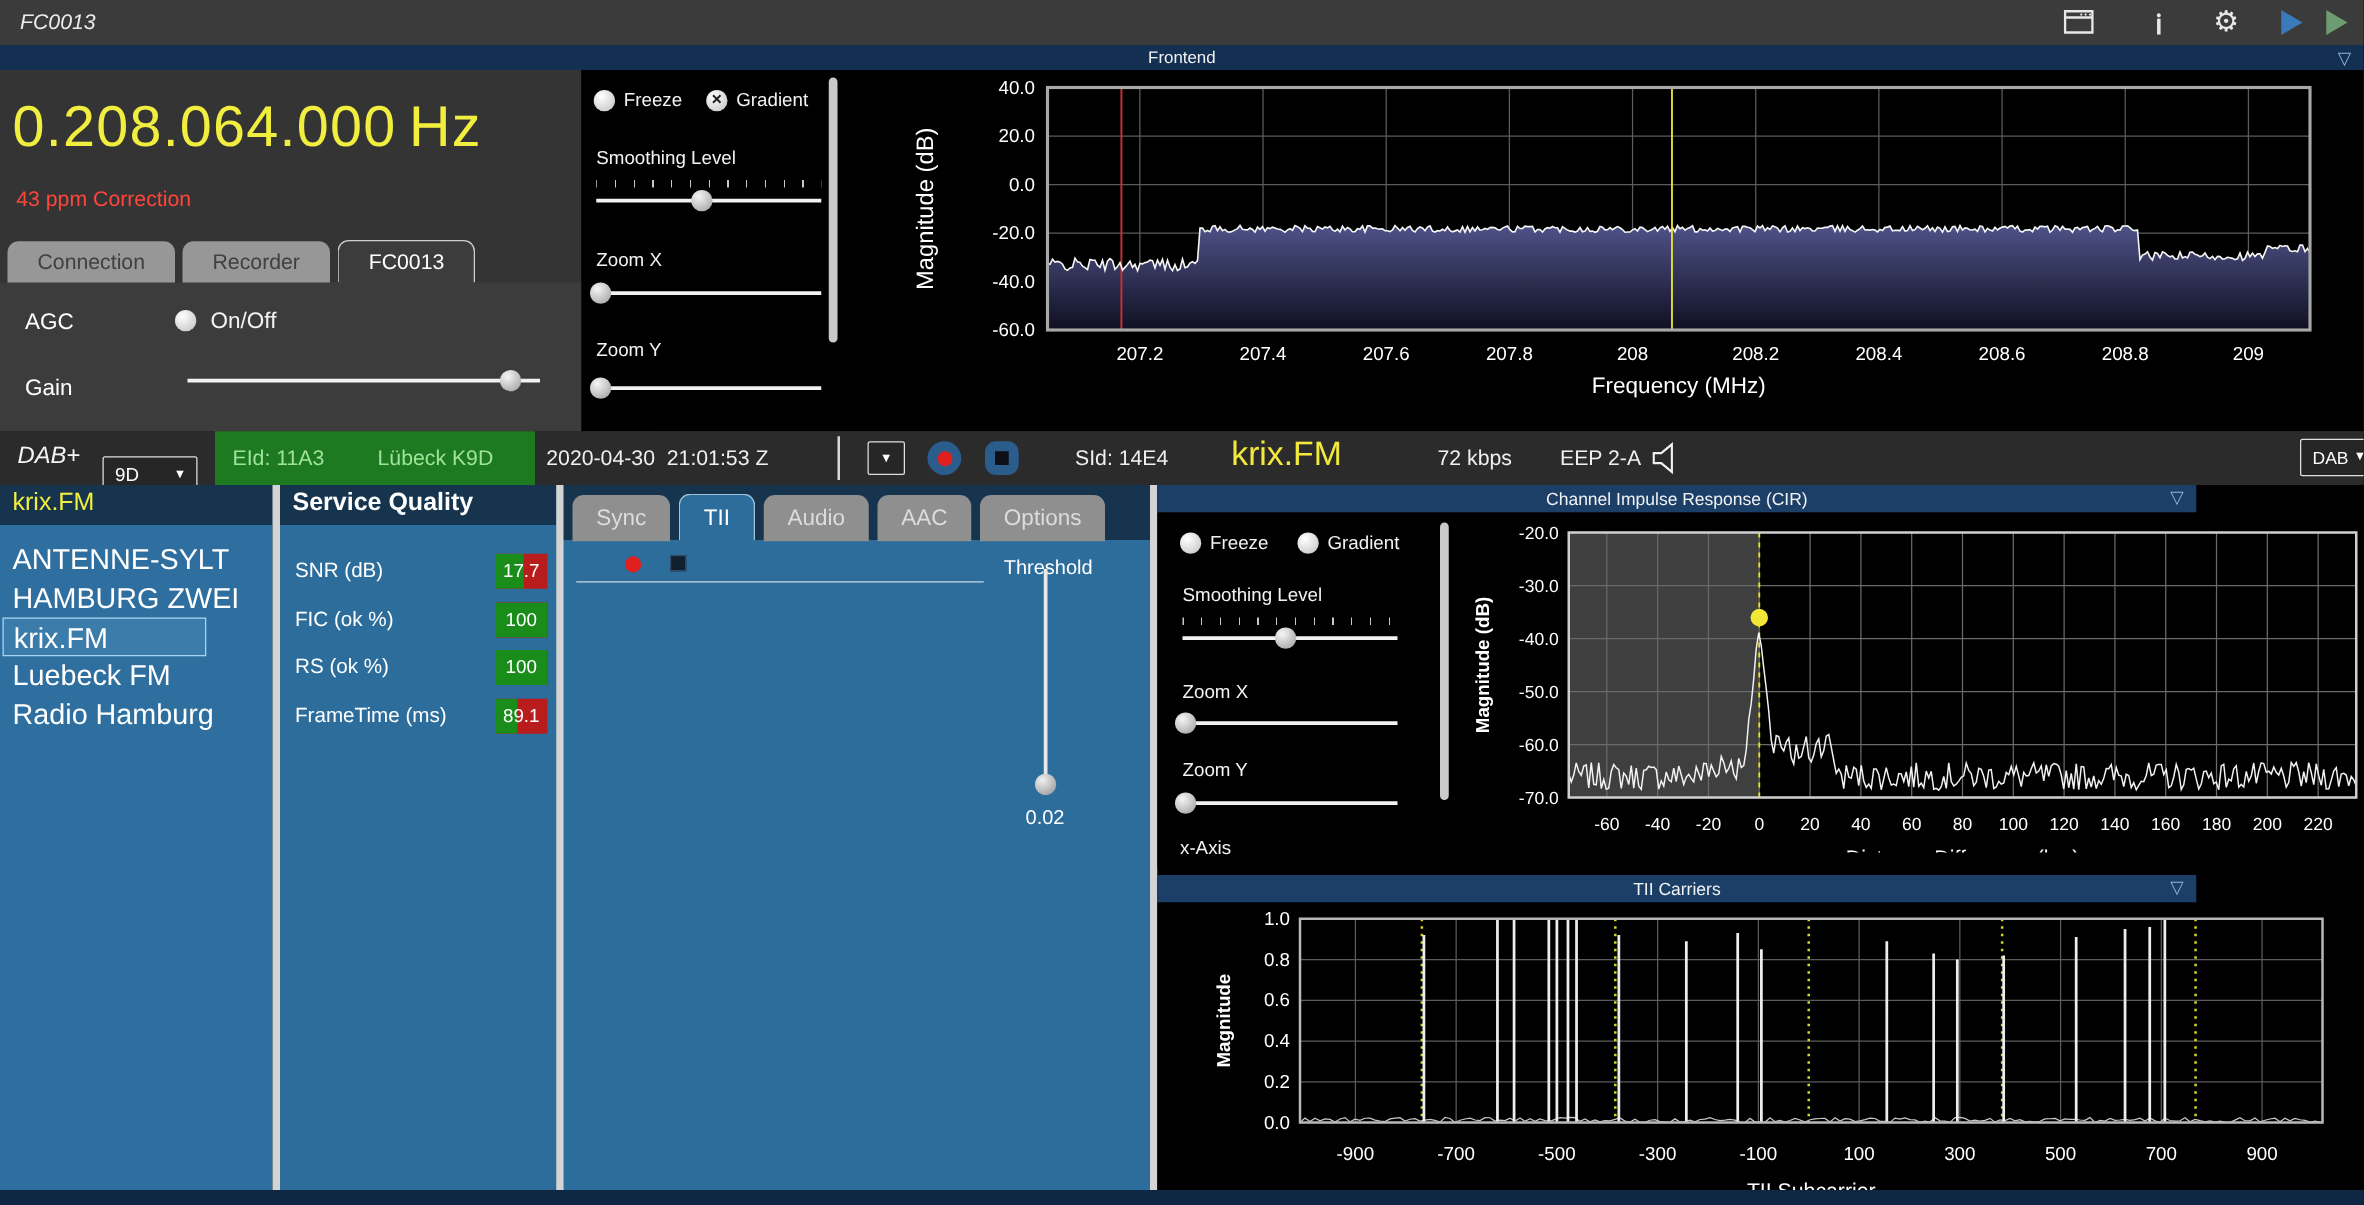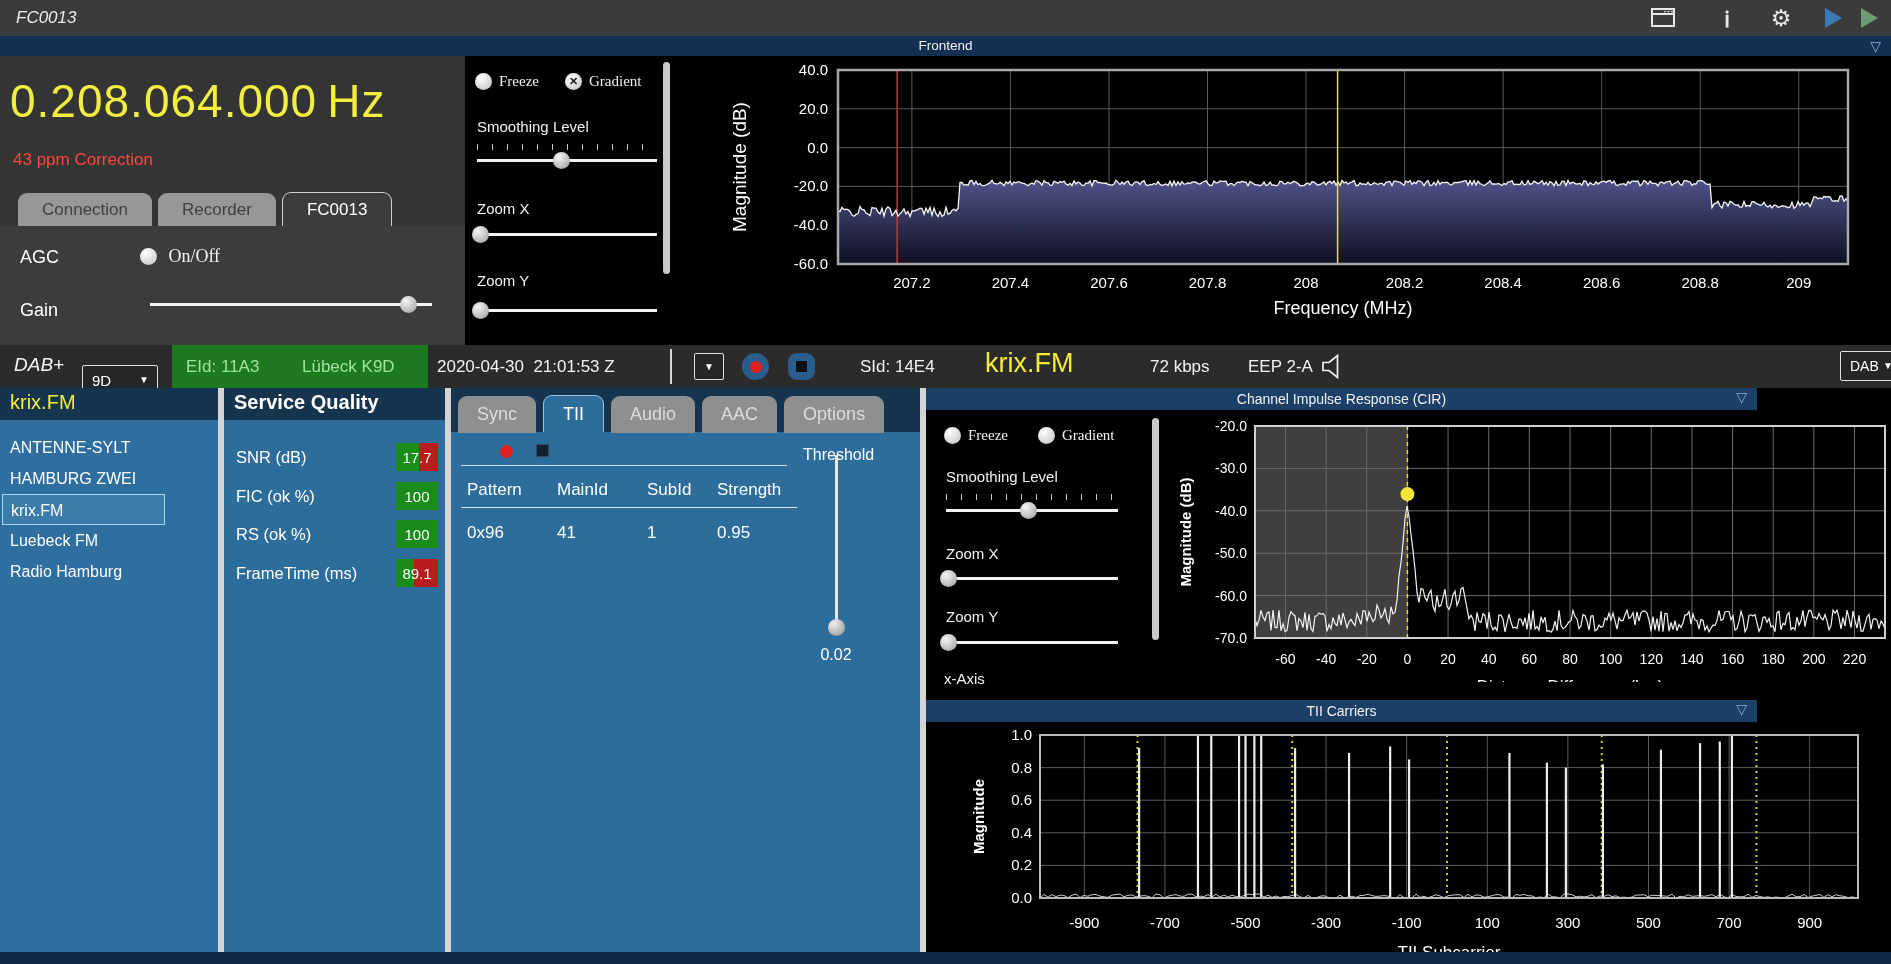--- a/index.html
+++ b/index.html
@@ -21,35 +21,35 @@
   #fe-band .cap{position:absolute;left:0;right:0;top:0;text-align:center;line-height:20px;
                 font-size:13.5px;color:#f2f2f2;}
   .collapse{position:absolute;right:10px;top:1px;font-size:14px;color:#8fb3d9;line-height:18px;}
 
   
   #fe-left{left:0;top:56px;width:465px;height:289px;background:#343434;}
   .freq{position:absolute;left:10px;top:18px;font-size:46px;font-weight:300;color:#f1ee3f;
         letter-spacing:1px;}
   .freq .unit{margin-left:10px;}
   .corr{position:absolute;left:13px;top:94px;font-size:17px;color:#ff453c;}
-  #fe-tabs{position:absolute;left:0;top:136px;height:34px;width:465px;margin-left:12px;}
+  #fe-tabs{position:absolute;left:0;top:136px;height:34px;width:465px;}
   .fe-tab{display:inline-block;height:34px;line-height:34px;padding:0 24px;margin-left:6px;
           background:#979797;color:#404040;font-size:17px;border-radius:9px 9px 0 0;
           position:relative;}
   .fe-tab.active{background:#3c3c3c;color:#fff;border:1px solid #cfcfcf;border-bottom:none;}
   #fe-tabcontent{position:absolute;left:0;top:170px;width:529px;height:119px;background:#3c3c3c;}
   .rowlab{position:absolute;left:20px;font-size:18px;color:#fff;}
 
   
   .radio{display:inline-block;width:17px;height:17px;border-radius:50%;
          background:radial-gradient(circle at 35% 30%,#ffffff,#bfbfbf);vertical-align:middle;
          position:relative;}
   .radio.checked::after{content:"✕";position:absolute;left:0;top:0;width:17px;height:17px;
          line-height:17px;text-align:center;font-size:11px;font-weight:bold;color:#1c1c1c;}
-  .radio-lab{font-size:15px;color:#f2f2f2;vertical-align:middle;margin-left:7px;font-family:Liberation Serif, serif;}
+  .radio-lab{font-size:15px;color:#f2f2f2;vertical-align:middle;margin-left:7px;}
 
   
   .slider{position:absolute;height:17px;}
   .slider .track{position:absolute;left:0;right:0;top:7px;height:3px;background:#f2f2f2;}
   .slider .handle{position:absolute;top:0;width:17px;height:17px;border-radius:50%;
         background:radial-gradient(circle at 35% 30%,#f5f5f5,#9a9a9a);transform:translateX(-9px);}
   .tickrow{position:absolute;height:6px;
         background:repeating-linear-gradient(90deg,#c8c8c8 0 1px,transparent 1px 15px);}
 
   #fe-controls{left:465px;top:56px;width:207px;height:289px;background:#000;}
@@ -71,21 +71,21 @@
   .vsep{position:absolute;width:2px;background:#d8d8d8;}
   .round-btn{position:absolute;width:27px;height:27px;top:8px;background:#2b5d8c;
              display:flex;align-items:center;justify-content:center;}
   .svc-name{position:absolute;top:3px;font-size:27px;color:#f3e93d;}
 
   
   #lower{left:0;top:388px;width:1891px;height:564px;background:#000;}
   #st-panel{position:absolute;left:0;top:0;width:218px;height:564px;background:#2f6f9f;}
   #st-head{position:absolute;left:0;top:0;width:218px;height:32px;background:#17344f;}
   #st-head span{position:absolute;left:10px;top:3px;font-size:20px;color:#f1ee3f;}
-  .st-item{position:relative;height:31px;line-height:31px;padding-left:10px;font-size:16px;color:#fff;}
+  .st-item{position:relative;height:31px;line-height:31px;padding-left:10px;font-size:23px;color:#fff;}
   .st-item.sel{background:#3b7cab;border:1px solid #a9d6ef;width:163px;margin-left:2px;
                padding-left:8px;}
   #st-list{position:absolute;left:0;top:44px;width:218px;}
 
   .panel-sep{position:absolute;top:0;width:6px;height:564px;background:#d4d4d4;}
 
   #sq-panel{position:absolute;left:224px;top:0;width:235px;height:564px;background:#2d6d9b;padding-left:25px;}
   #sq-head{position:absolute;left:0;top:0;width:221px;height:32px;background:#17344f;}
   #sq-head span{position:absolute;left:10px;top:3px;font-size:20px;font-weight:bold;color:#fff;}
   #sq-rows{position:absolute;left:0;top:50px;width:221px;}
@@ -347,34 +347,20 @@
         </div>
     </div>
     <div class="panel-sep" style="left:445px;"></div>
 
     <div id="dec-panel">
       <div id="dec-band"><span class="dec-tab">Sync</span><span class="dec-tab active">TII</span><span class="dec-tab">Audio</span><span class="dec-tab">AAC</span><span class="dec-tab">Options</span></div>
       <div id="dec-dot"></div>
       <div id="dec-sq"></div>
       <div id="dec-rule"></div>
       <span id="thr-lab">Threshold</span>
-      <div id="dec-table">
-          <div class="dtr head">
-            <span>Pattern</span>
-            <span>MainId</span>
-            <span>SubId</span>
-            <span>Strength</span>
-          </div>
-          <div class="dtr row">
-            <span>0x96</span>
-            <span>41</span>
-            <span>1</span>
-            <span>0.95</span>
-          </div>
-        </div>
       <div id="thr-groove"></div>
       <div id="thr-handle"></div>
       <div id="thr-val">0.02</div>
     </div>
     <div class="panel-sep" style="left:920px;"></div>
 
     <div id="right-col">
       <div class="r-band" style="top:0;">
         <div class="cap">Channel Impulse Response (CIR)</div>
         <div class="collapse" style="top:0;">▽</div>

